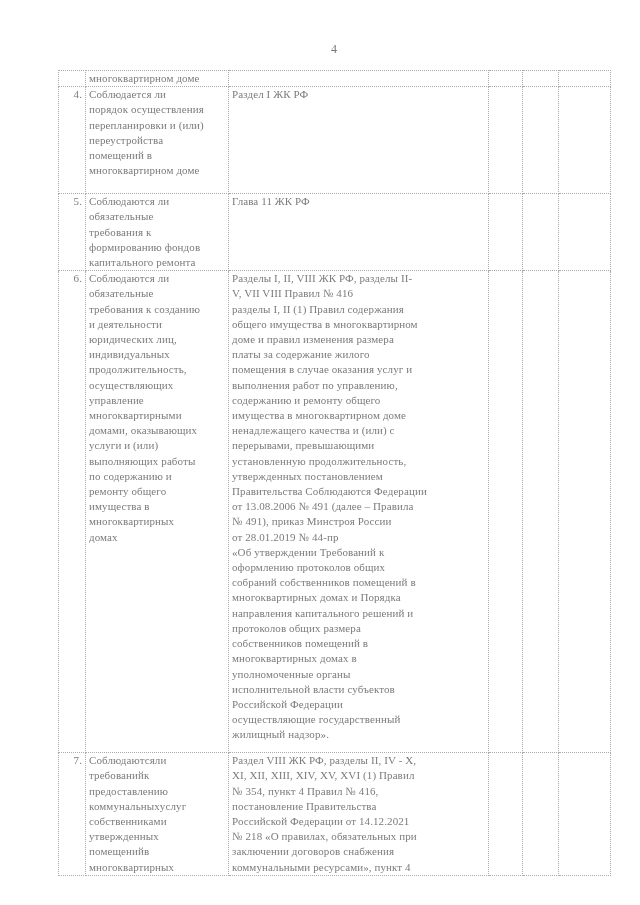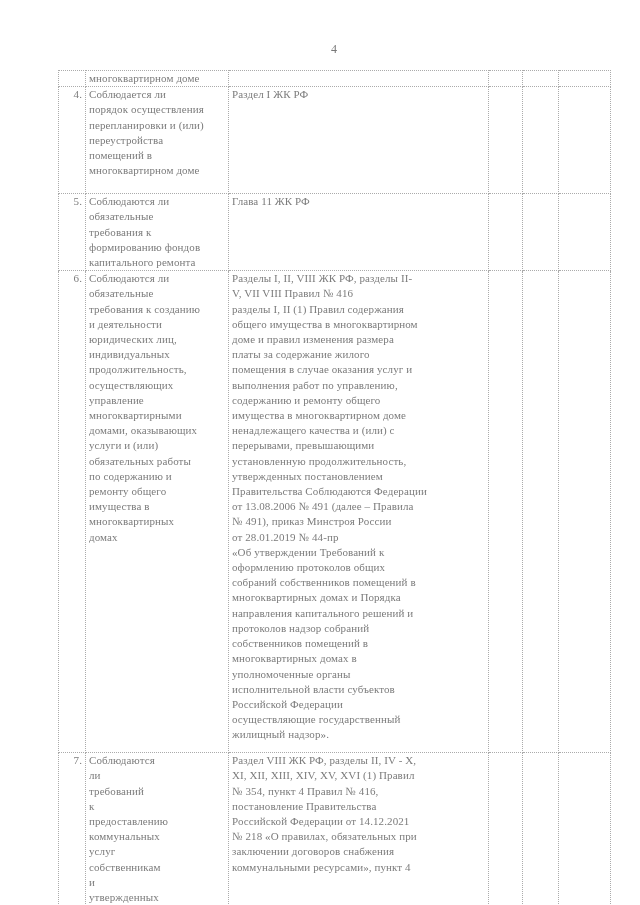--- a/index.html
+++ b/index.html
@@ -8,21 +8,21 @@
   .page-num { position: absolute; left: 331px; top: 42px; font-size: 12px; color: #777; }
   table.doc { position: absolute; left: 58px; top: 70px; width: 552px;
               border-collapse: collapse; table-layout: fixed; }
   table.doc td { border: 1px dotted #a8a8a8; vertical-align: top; padding: 0 3px;
                  font-size: 11px; line-height: 15.2px; letter-spacing: 0.1px; margin-top: 36px; }
   td.num { text-align: right; padding-right: 8px; padding-top: 2px; }
   td.q { padding-left: 4px; padding-top: 2px; }
   td.ref { padding-left: 5px; padding-top: 2px; }
   td.blank { }
   .line { display: block; white-space: nowrap; }
-  .justify { display: flex; justify-content: space-between; white-space: nowrap; flex-direction: column; }
+  .justify { display: flex; justify-content: flex-start; white-space: nowrap; }
   tr.cont td { height: 15px; padding-top: 0; }
   tr.r4 td { height: 106px; }
   tr.r5 td { height: 68px; }
   tr.r6 td { height: 481px; }
   tr.r7 td { height: 119px; }
   .scan { filter: contrast(0.9); opacity: 0.92; }
 </style>
 </head>
 <body>
 
@@ -92,21 +92,21 @@
         <span class="line">требования к созданию</span>
         <span class="line">и деятельности</span>
         <span class="line">юридических лиц,</span>
         <span class="line">индивидуальных</span>
         <span class="line">продолжительность,</span>
         <span class="line">осуществляющих</span>
         <span class="line">управление</span>
         <span class="line">многоквартирными</span>
         <span class="line">домами, оказывающих</span>
         <span class="line">услуги и (или)</span>
-        <span class="line">обязательных работы</span>
+        <span class="line">выполняющих работы</span>
         <span class="line">по содержанию и</span>
         <span class="line">ремонту общего</span>
         <span class="line">имущества в</span>
         <span class="line">многоквартирных</span>
         <span class="line">домах</span>
       </td>
       <td class="ref">
         <span class="line">Разделы I, II, VIII ЖК РФ, разделы II-</span>
         <span class="line">V, VII VIII Правил № 416</span>
         <span class="line">разделы I, II (1) Правил содержания</span>
@@ -123,21 +123,21 @@
         <span class="line">утвержденных постановлением</span>
         <span class="line">Правительства Соблюдаются Федерации</span>
         <span class="line">от 13.08.2006 № 491 (далее – Правила</span>
         <span class="line">№ 491), приказ Минстроя России</span>
         <span class="line">от 28.01.2019 № 44-пр</span>
         <span class="line">«Об утверждении Требований к</span>
         <span class="line">оформлению протоколов общих</span>
         <span class="line">собраний собственников помещений в</span>
         <span class="line">многоквартирных домах и Порядка</span>
         <span class="line">направления капитального решений и</span>
-        <span class="line">протоколов надзор собраний</span>
+        <span class="line">протоколов общих размера</span>
         <span class="line">собственников помещений в</span>
         <span class="line">многоквартирных домах в</span>
         <span class="line">уполномоченные органы</span>
         <span class="line">исполнительной власти субъектов</span>
         <span class="line">Российской Федерации</span>
         <span class="line">осуществляющие государственный</span>
         <span class="line">жилищный надзор».</span>
       </td>
       <td></td>
       <td></td>

